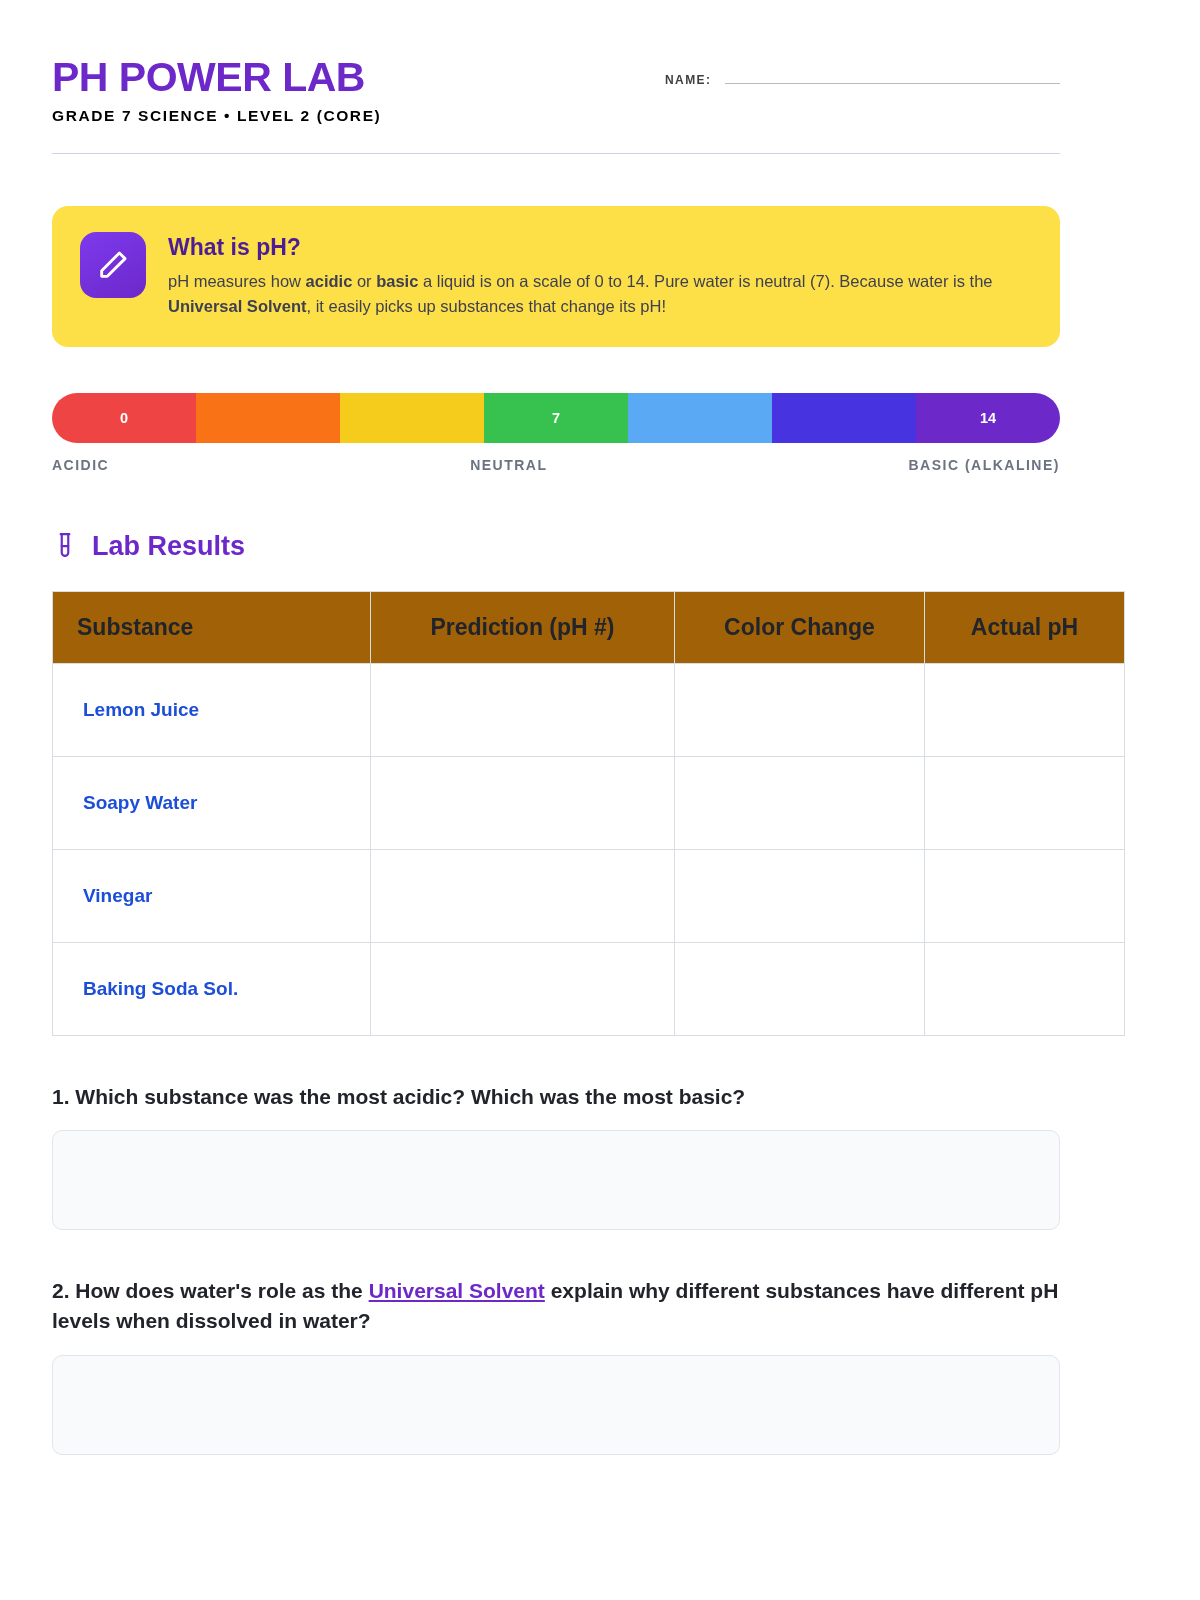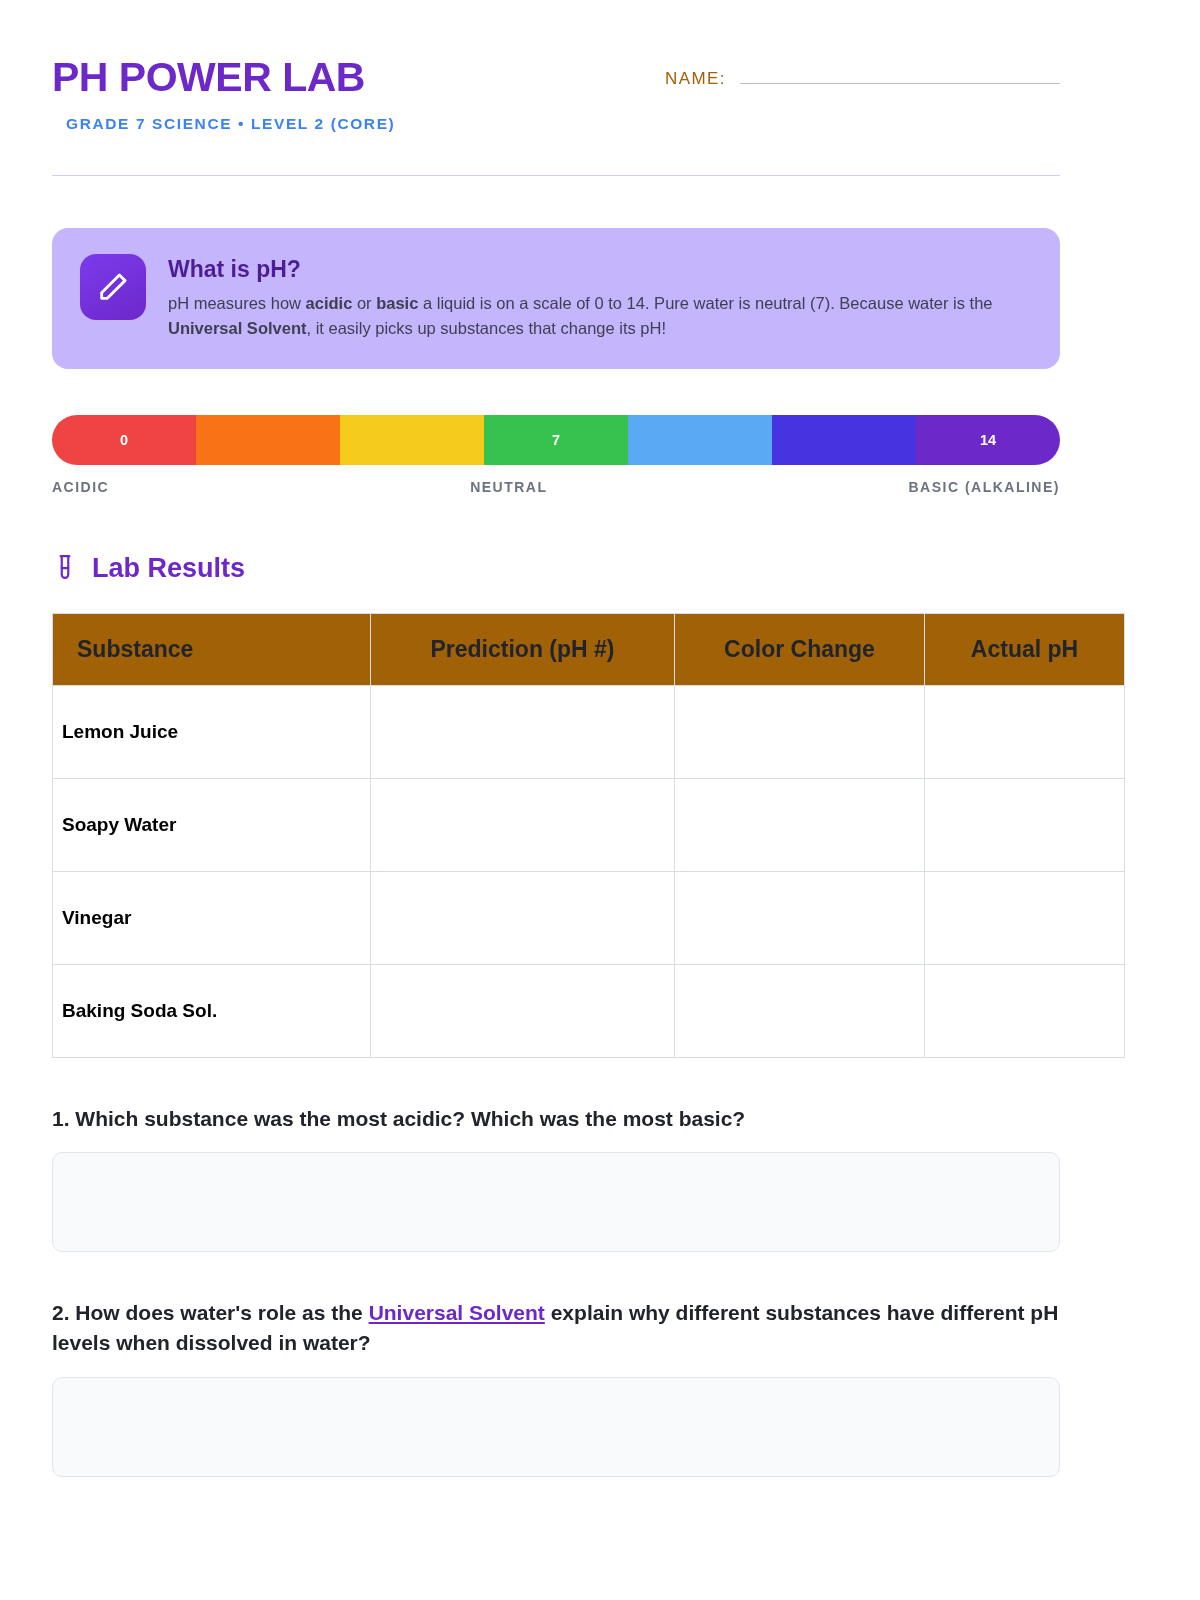--- a/index.html
+++ b/index.html
@@ -31,53 +31,53 @@
     font-weight: 700;
     letter-spacing: -0.5px;
     color: #6d28c9;
     margin: 14px 0 6px 0;
     text-transform: uppercase;
   }
   .worksheet-subtitle {
     font-size: 15.5px;
     font-weight: 700;
     letter-spacing: 1.6px;
-    color: #3b82f6;
+    color: #000000;
     text-transform: uppercase;
-    margin: 14px;
+    margin: 0;
   }
   .name-block {
     display: flex;
     align-items: baseline;
     gap: 14px;
     padding-top: 24px;
     min-width: 395px;
   }
   .name-label {
-    font-size: 17px;
-    font-weight: 400;
+    font-size: 12px;
+    font-weight: 700;
     letter-spacing: 1.4px;
-    color: #a16207;
+    color: #404040;
     text-transform: uppercase;
   }
   .name-line {
     flex: 1;
     border-bottom: 1.5px solid #b9bcc4;
     height: 20px;
     min-width: 310px;
   }
   .header-rule {
     margin-top: 28px;
     border-bottom: 1.6px solid #d9c9f0;
   }
 
   
   .callout {
     margin-top: 52px;
-    background: #c4b5fd;
+    background: #fde047;
     border-radius: 16px;
     padding: 26px 30px 28px 28px;
     display: flex;
     gap: 22px;
     align-items: flex-start;
   }
   .callout-icon {
     width: 66px;
     height: 66px;
     border-radius: 16px;
@@ -167,22 +167,22 @@
   table.results thead th.first {
     text-align: left;
     padding-left: 24px;
   }
   table.results tbody td {
     height: 93px;
   }
   table.results tbody td.subst {
     font-size: 19px;
     font-weight: 700;
-    color: #000000;
-    padding-left: 9px;
+    color: #1d4ed8;
+    padding-left: 30px;
   }
   col.c1 { width: 318px; }
   col.c2 { width: 304px; }
   col.c3 { width: 250px; }
   col.c4 { width: 200px; }
 
   
   .question {
     margin-top: 46px;
   }

